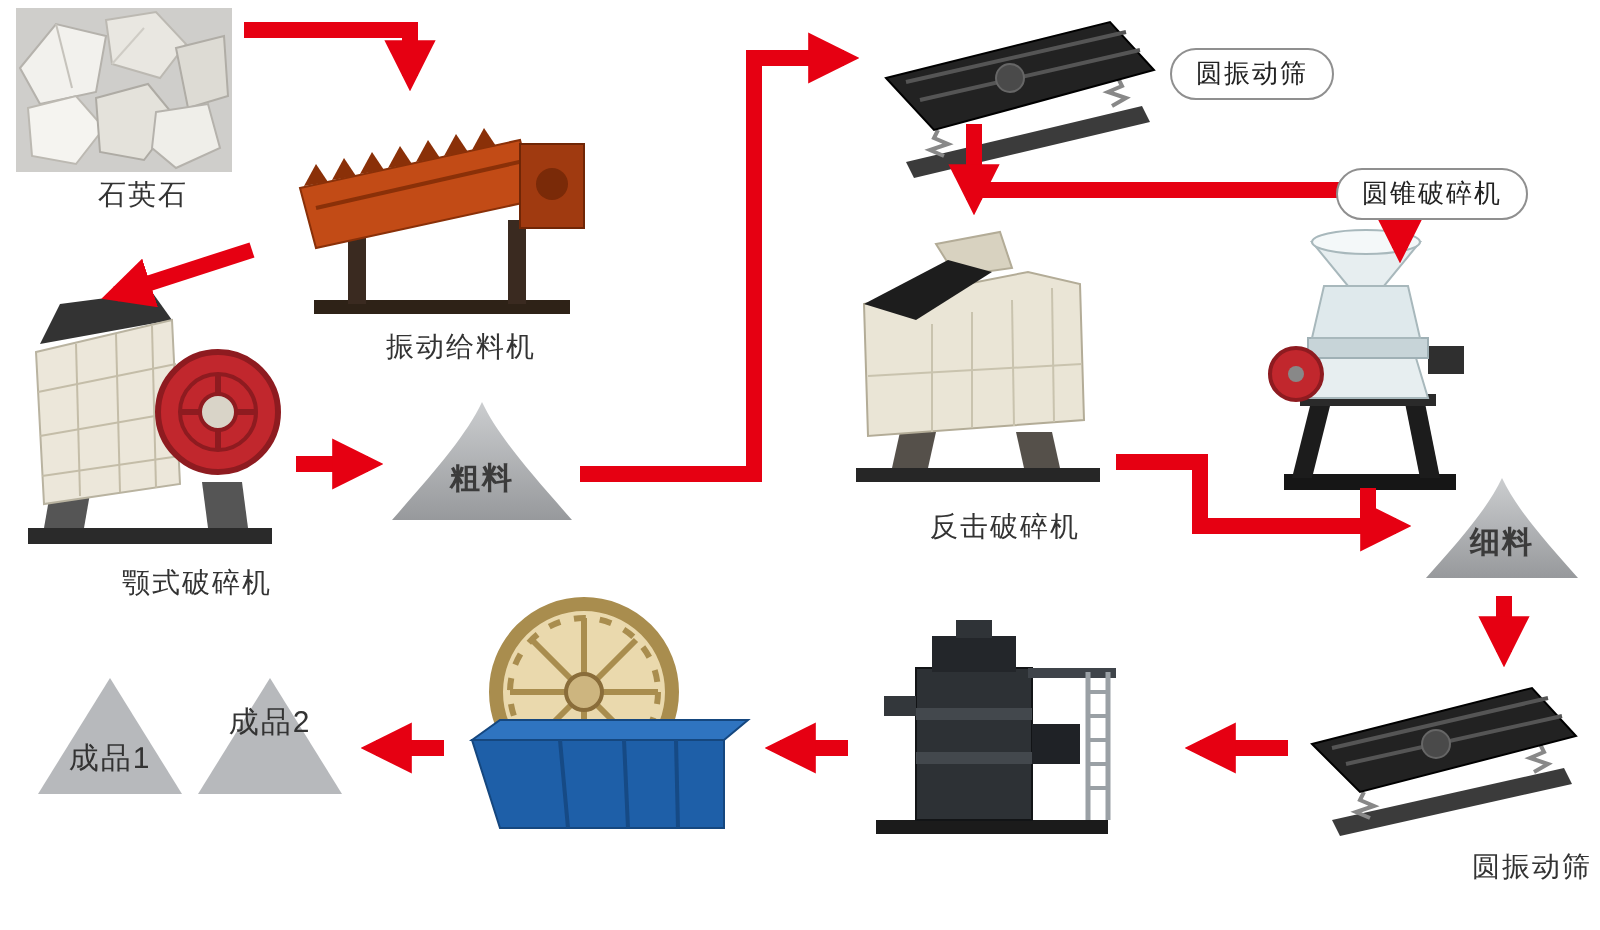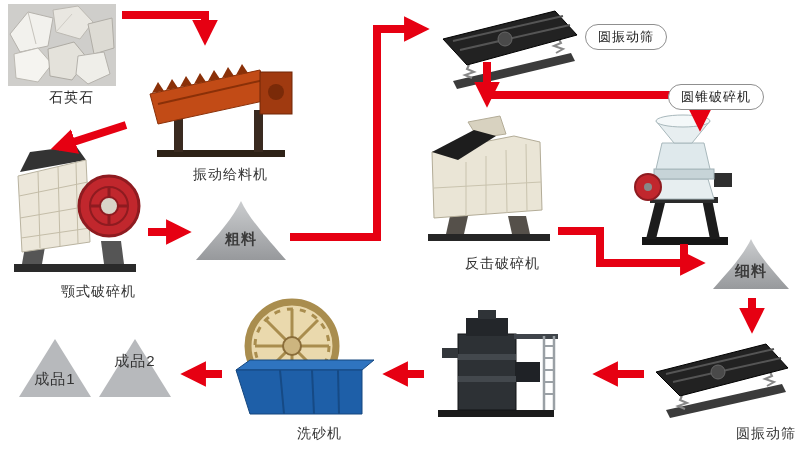--- a/index.html
+++ b/index.html
@@ -235,21 +235,20 @@
           <line x1="66" y1="50" x2="92" y2="24"></line>
       </g>
       <circle cx="66" cy="50" r="9" fill="#cdb57f" stroke="#8a6d3a" stroke-width="2"></circle>
       <polygon points="10,74 24,64 148,64 136,74" fill="#2f74c0" stroke="#15477f"></polygon>
       <polygon points="10,74 136,74 136,118 24,118" fill="#1e5fa8" stroke="#15477f"></polygon>
       <line x1="54" y1="74" x2="58" y2="118" stroke="#164a85" stroke-width="2"></line>
       <line x1="86" y1="74" x2="88" y2="118" stroke="#164a85" stroke-width="2"></line>
       <line x1="112" y1="74" x2="113" y2="118" stroke="#164a85" stroke-width="2"></line>
     </svg>
   </div>
-  <div class="label" style="left:232px;top:424px;width:110px;">洗砂机</div>
 
   <div class="node machine" style="left:16px;top:336px;">
     <svg width="78" height="64" viewBox="0 0 78 64">
       <polygon points="39,3 75,61 3,61" fill="#b7b9bc"></polygon>
     </svg>
   </div>
   <div class="prod-text" style="left:16px;top:370px;width:78px;">成品1</div>
 
   <div class="node machine" style="left:96px;top:336px;">
     <svg width="78" height="64" viewBox="0 0 78 64">

